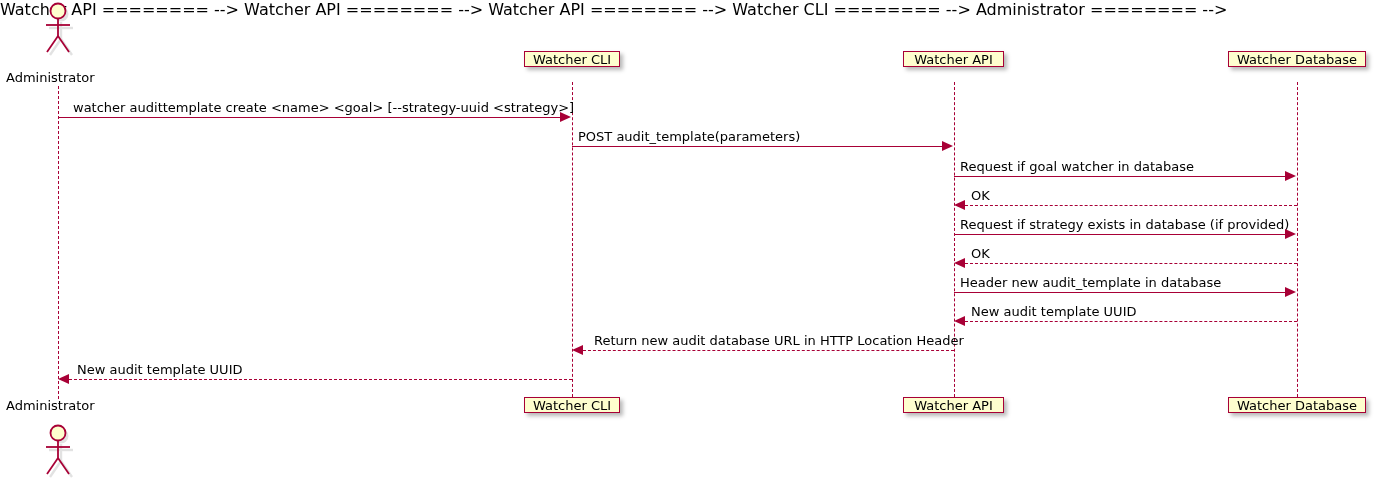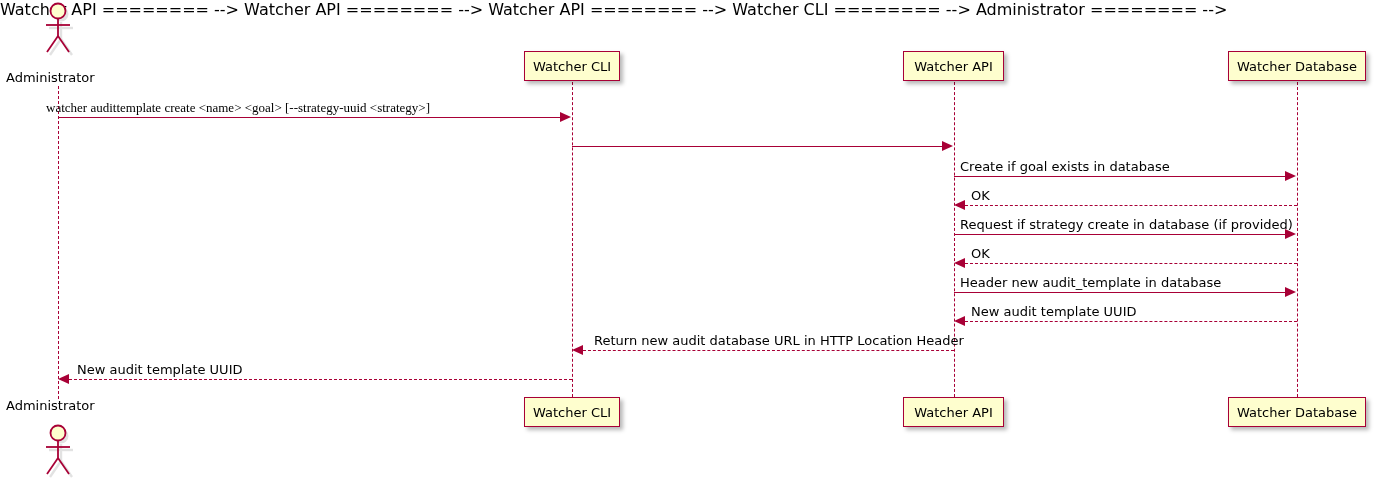--- a/index.html
+++ b/index.html
@@ -19,21 +19,21 @@
     position:absolute;
     width:0;
     border-left:1.5px dashed #A80036;
   }
   
   .pbox{
     position:absolute;
     background:#FEFECE;
     border:1.5px solid #A80036;
     box-shadow:3px 3px 4px rgba(0,0,0,0.28);
-    height:30px;
+    height:16px;
     display:flex;
     align-items:center;
     justify-content:center;
     box-sizing:border-box;
     padding:0 10px;
   }
   .pbox span{
     font-size:13px;
     color:#000000;
     white-space:nowrap;
@@ -148,40 +148,41 @@
     <span>Watcher CLI</span>
   </div>
   <div class="pbox" style="left:903px; top:397px; width:101px;">
     <span>Watcher API</span>
   </div>
   <div class="pbox" style="left:1228px; top:397px; width:138px;">
     <span>Watcher Database</span>
   </div>
 
   
-  <div class="msg-label" style="left:46px; top:101px;font-family:Liberation Serif, serif;">watcher audittemplate create &lt;name&gt; &lt;goal&gt; [--strategy-uuid &lt;strategy&gt;]</div>
+  <div class="msg-label" style="left:73px; top:101px;">watcher audittemplate create &lt;name&gt; &lt;goal&gt; [--strategy-uuid &lt;strategy&gt;]</div>
   <div class="msg-line" style="left:58px; top:117px; width:503px;"></div>
   <div class="arrow-head right" style="left:560px; top:112px;"></div>
 
   
+  <div class="msg-label" style="left:578px; top:130px;">POST audit_template(parameters)</div>
   <div class="msg-line" style="left:572px; top:146px; width:371px;"></div>
   <div class="arrow-head right" style="left:942px; top:141px;"></div>
 
   
-  <div class="msg-label" style="left:960px; top:160px;">Create if goal exists in database</div>
+  <div class="msg-label" style="left:960px; top:160px;">Request if goal watcher in database</div>
   <div class="msg-line" style="left:954px; top:176px; width:332px;"></div>
   <div class="arrow-head right" style="left:1285px; top:171px;"></div>
 
    Watcher API ======== --&gt;
   <div class="msg-label" style="left:971px; top:189px;">OK</div>
   <div class="msg-line dotted" style="left:965px; top:205px; width:332px;"></div>
   <div class="arrow-head left" style="left:954px; top:200px;"></div>
 
   
-  <div class="msg-label" style="left:960px; top:218px;">Request if strategy create in database (if provided)</div>
+  <div class="msg-label" style="left:960px; top:218px;">Request if strategy exists in database (if provided)</div>
   <div class="msg-line" style="left:954px; top:234px; width:332px;"></div>
   <div class="arrow-head right" style="left:1285px; top:229px;"></div>
 
    Watcher API ======== --&gt;
   <div class="msg-label" style="left:971px; top:247px;">OK</div>
   <div class="msg-line dotted" style="left:965px; top:263px; width:332px;"></div>
   <div class="arrow-head left" style="left:954px; top:258px;"></div>
 
   
   <div class="msg-label" style="left:960px; top:276px;">Header new audit_template in database</div>

